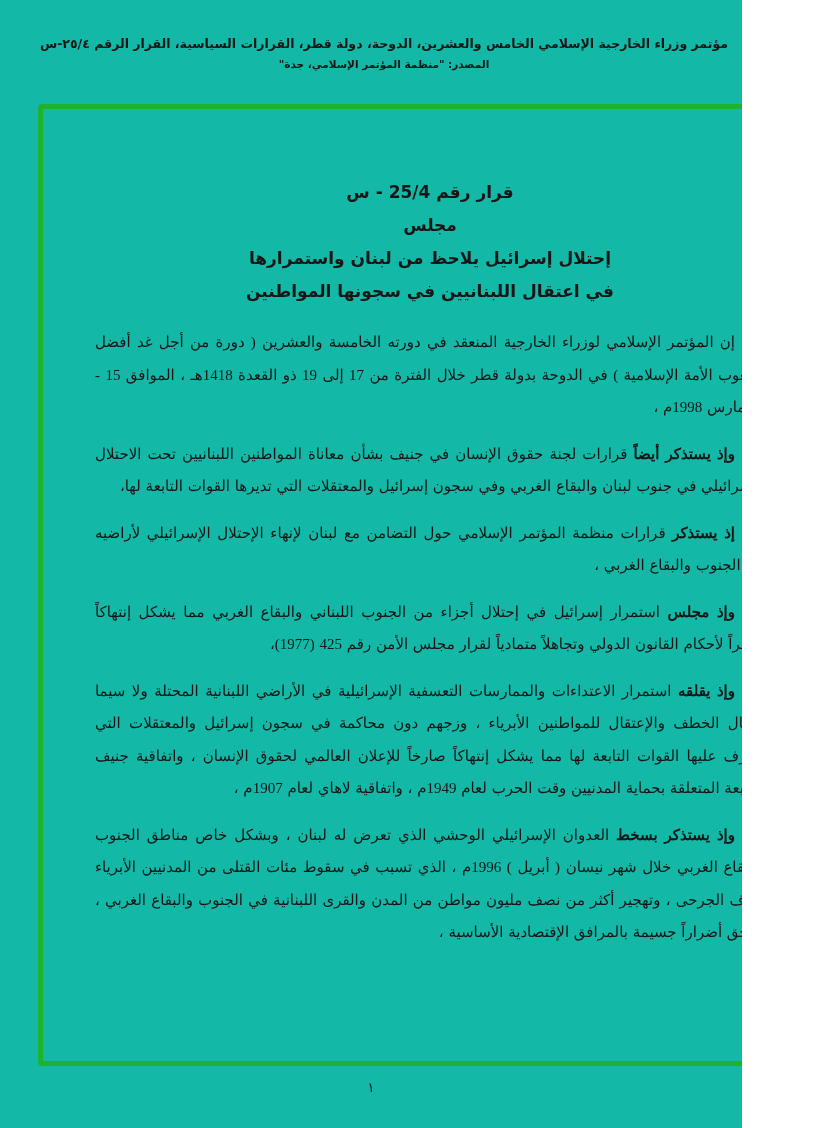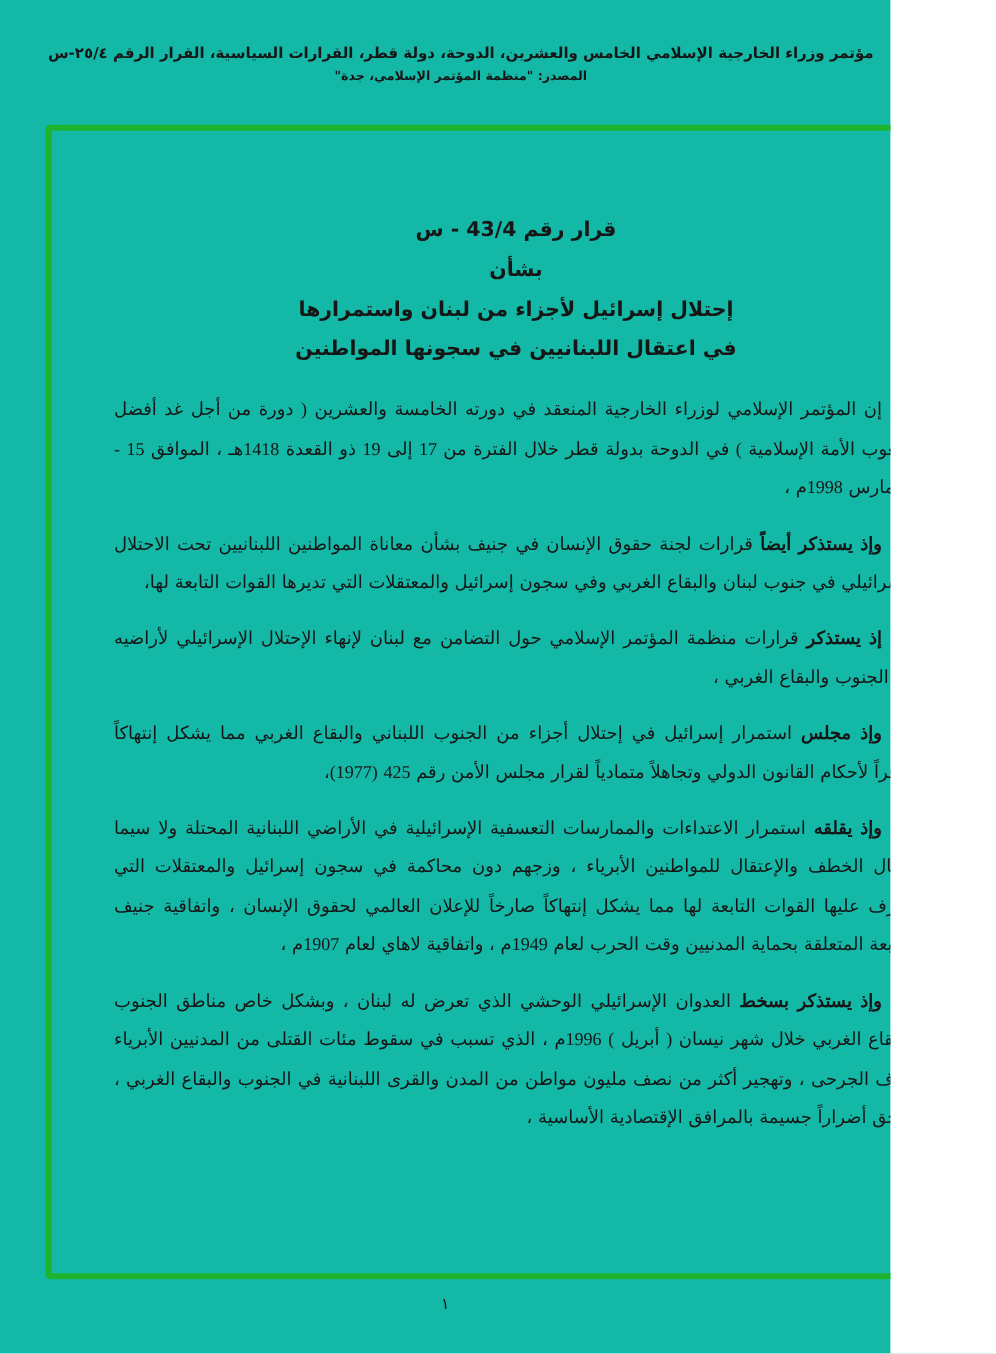--- a/index.html
+++ b/index.html
@@ -92,23 +92,23 @@
 
   <div class="hdr">
     <div class="hdr-l1">مؤتمر وزراء الخارجية الإسلامي الخامس والعشرين، الدوحة، دولة قطر، القرارات السياسية، القرار الرقم ٢٥/٤-س</div>
     <div class="hdr-l2">المصدر:  "منظمة المؤتمر الإسلامي، جدة"</div>
   </div>
 
   <div class="frame" style="border-color: rgb(29, 179, 45);"></div>
 
   <div class="content">
     <div class="title-block">
-      <div class="title-line">قرار رقم 43/4 - س</div>
-      <div class="title-line">بشأن</div>
-      <div class="title-line">إحتلال إسرائيل لأجزاء من لبنان واستمرارها</div>
+      <div class="title-line">قرار رقم 25/4 - س</div>
+      <div class="title-line">مجلس</div>
+      <div class="title-line">إحتلال إسرائيل يلاحظ من لبنان واستمرارها</div>
       <div class="title-line">في اعتقال اللبنانيين في سجونها المواطنين</div>
     </div>
 
     <div class="body-block" id="paragraphs">
   <p class="para"><b class="lead"></b><span class="ptext">إن المؤتمر الإسلامي لوزراء الخارجية المنعقد في دورته الخامسة والعشرين ( دورة من أجل غد أفضل لشعوب الأمة الإسلامية ) في الدوحة بدولة قطر خلال الفترة من 17 إلى 19 ذو القعدة 1418هـ ، الموافق 15 - 17 مارس 1998م ،</span></p>
 
   <p class="para"><b class="lead">وإذ يستذكر أيضاً</b><span class="ptext"> قرارات لجنة حقوق الإنسان في جنيف بشأن معاناة المواطنين اللبنانيين تحت الاحتلال الإسرائيلي في جنوب لبنان والبقاع الغربي وفي سجون إسرائيل والمعتقلات التي تديرها القوات التابعة لها،</span></p>
 
   <p class="para"><b class="lead">إذ يستذكر</b><span class="ptext"> قرارات منظمة المؤتمر الإسلامي حول التضامن مع لبنان لإنهاء الإحتلال الإسرائيلي لأراضيه في الجنوب والبقاع الغربي ،</span></p>
 

